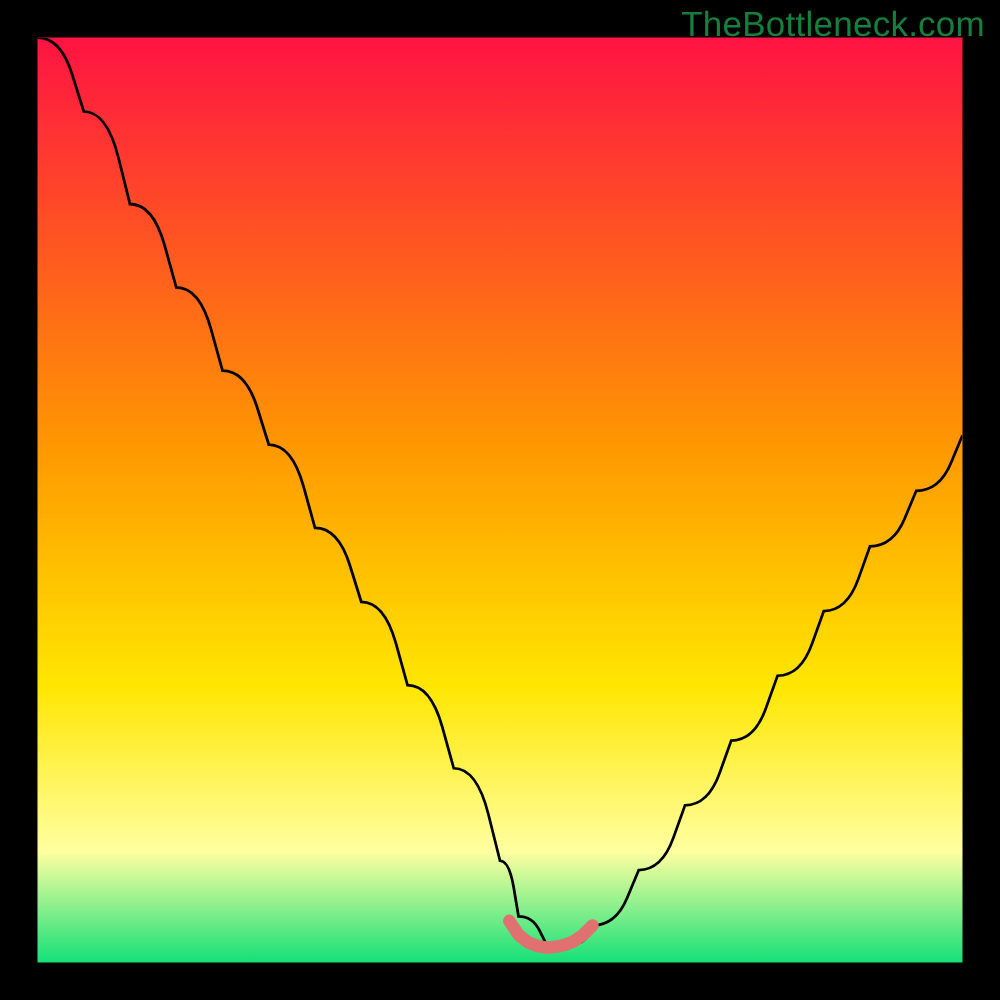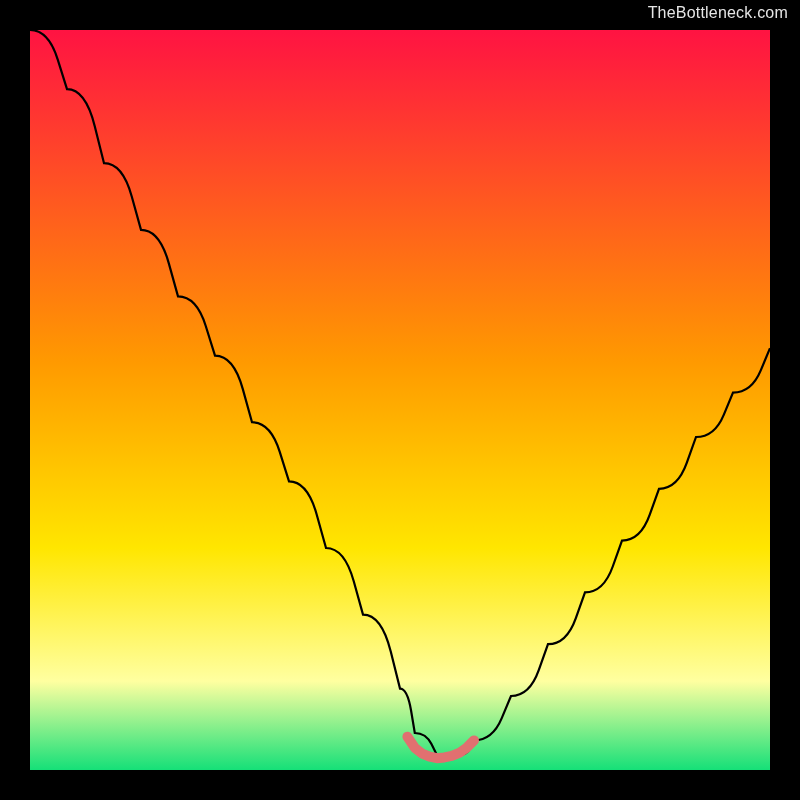--- a/index.html
+++ b/index.html
@@ -14,22 +14,22 @@
   .frame {
     position: relative;
     width: 800px;
     height: 800px;
     background: #000;
   }
   .watermark {
     position: absolute;
     top: 4px;
     right: 12px;
-    color: #e5e5e5;
-    font-size: 16px;
+    color: #15803d;
+    font-size: 28px;
     font-weight: 500;
     letter-spacing: 0.2px;
     z-index: 10;
   }
   svg.plot {
     position: absolute;
     top: 0;
     left: 0;
   }
 </style>

